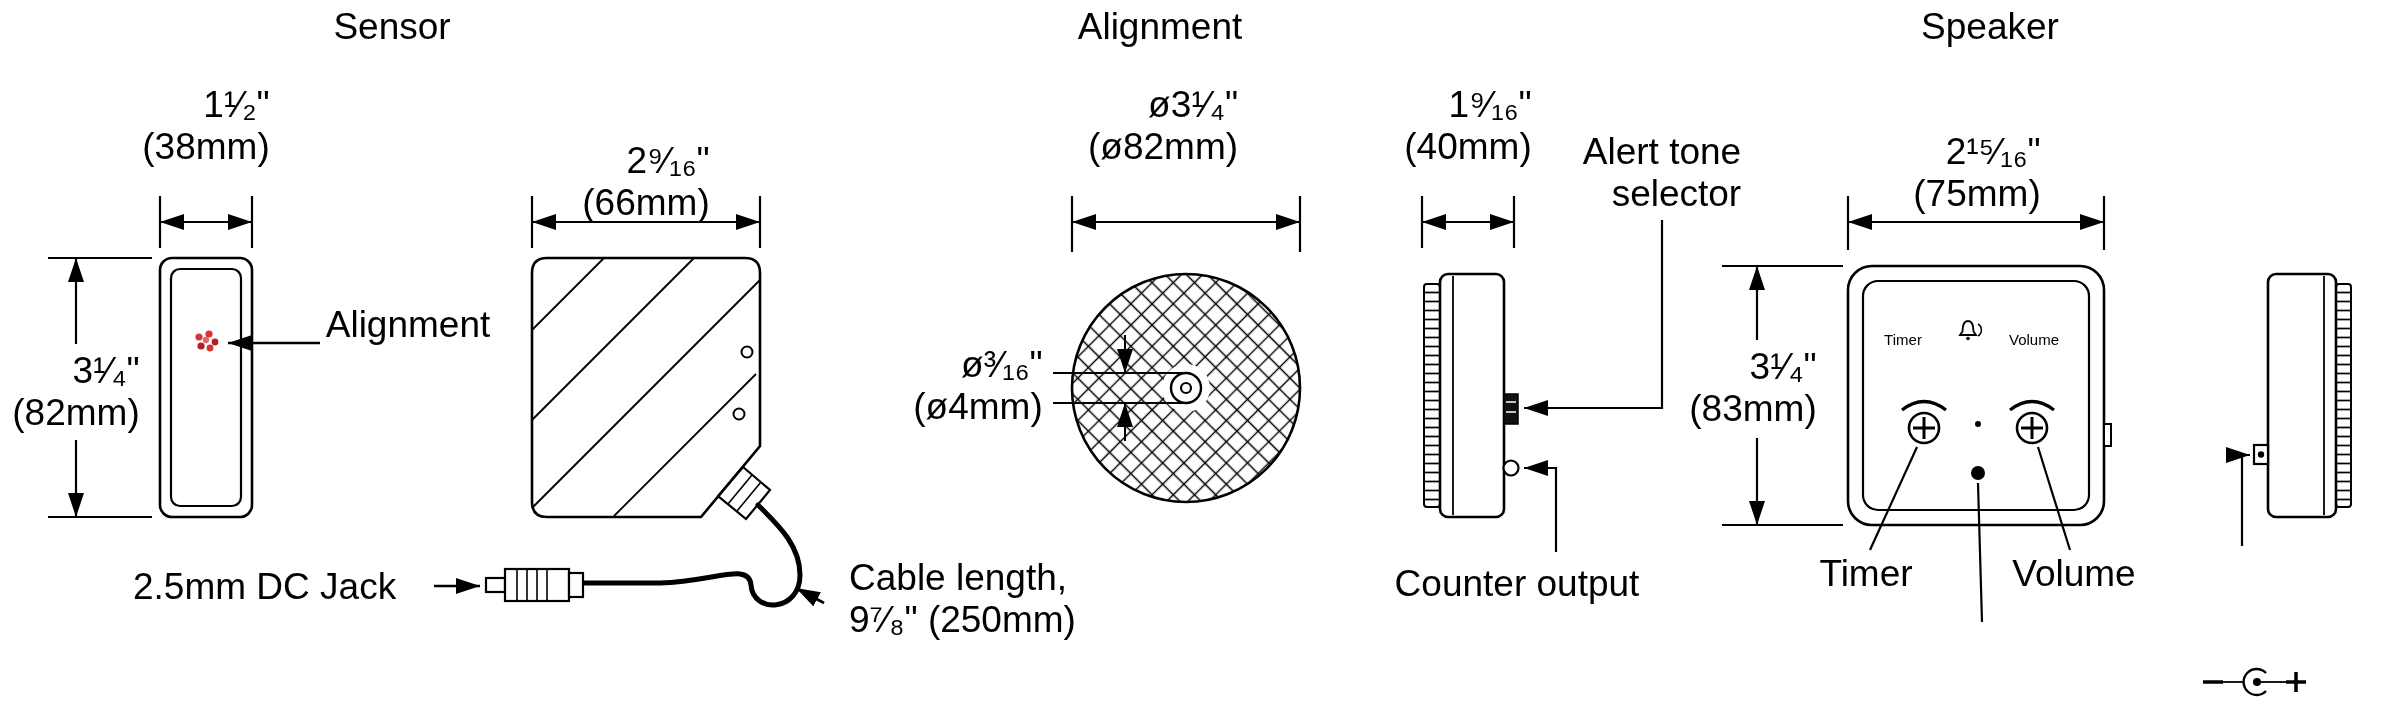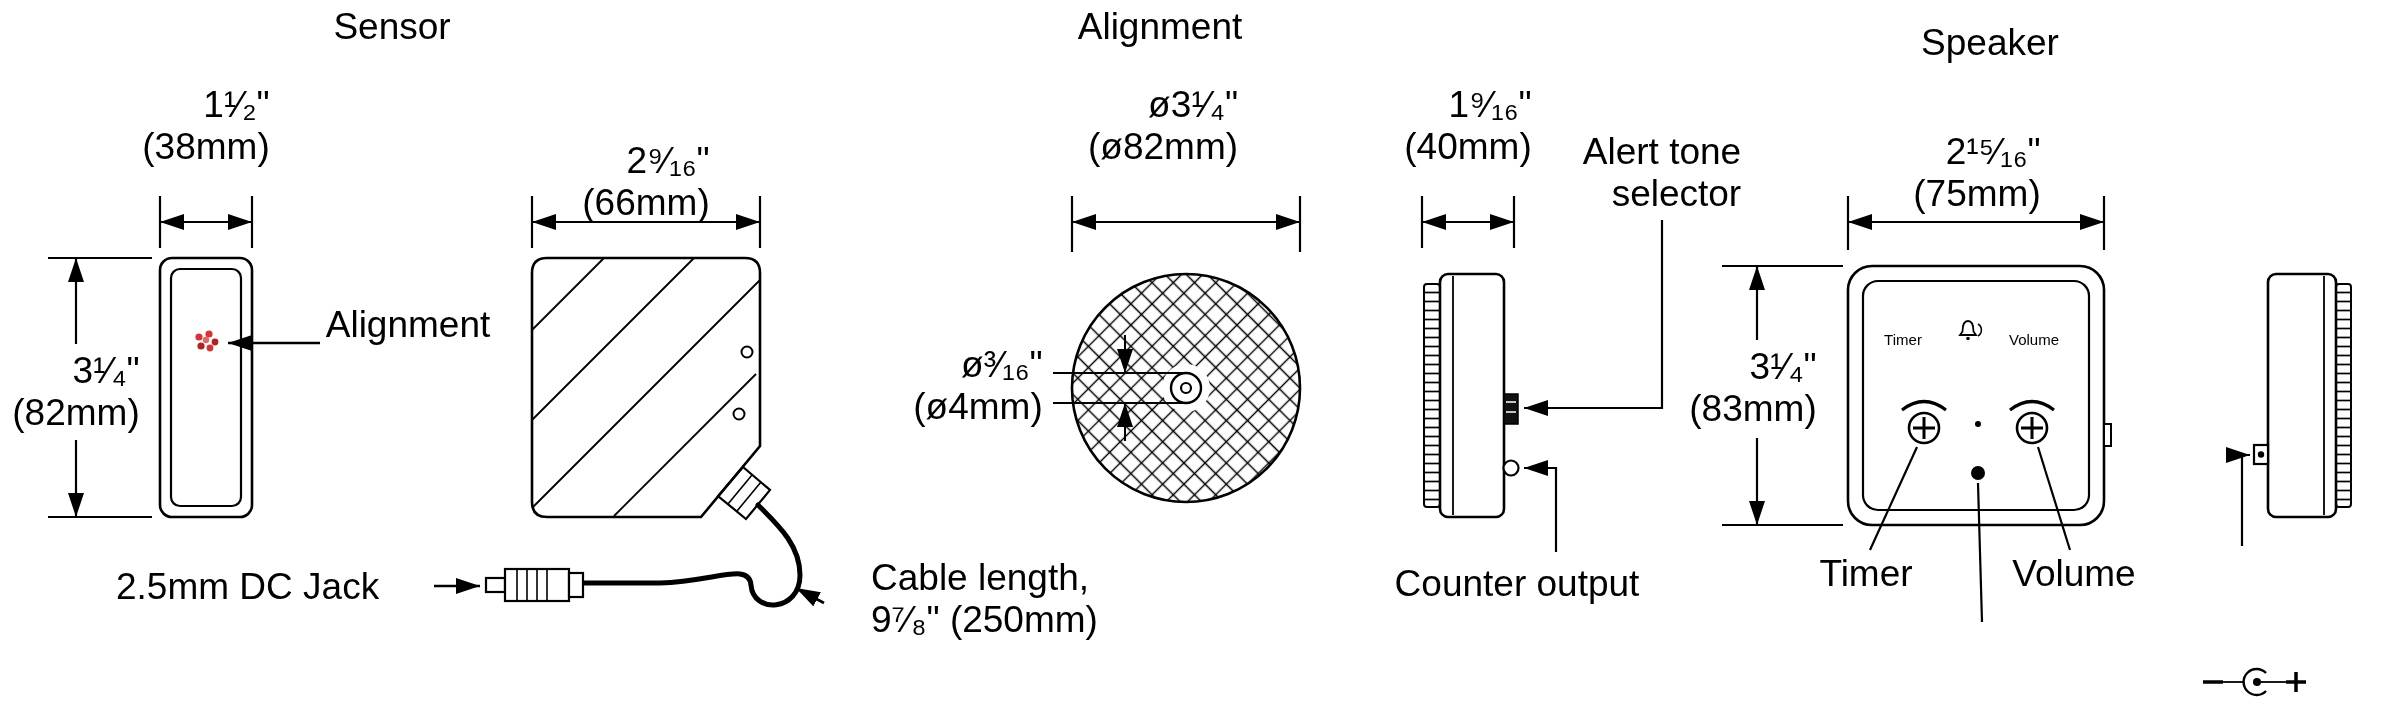--- a/index.html
+++ b/index.html
@@ -200,44 +200,44 @@
       <line x1="2261" y1="682" x2="2286" y2="682" stroke-width="1.8"></line>
       <line x1="2286" y1="682" x2="2306" y2="682" stroke-width="3.5"></line>
       <line x1="2296" y1="672" x2="2296" y2="692" stroke-width="3.5"></line>
     </g>
 
   </g>
 </svg>
 
 <div class="lbl c" style="left:392px;top:6px">Sensor</div>
 <div class="lbl c" style="left:1160px;top:6px">Alignment</div>
-<div class="lbl c" style="left:1990px;top:22px">Speaker</div>
+<div class="lbl c" style="left:1990px;top:6px">Speaker</div>
 
 <div class="lbl c" style="left:206px;top:84px">
   <span>1¹⁄₂"</span>
   <span>(38mm)</span>
 </div>
 
 <div class="lbl c" style="left:76px;top:350px">
   <span>3¹⁄₄"</span>
   <span>(82mm)</span>
 </div>
 
 <div class="lbl c" style="left:408px;top:304px">
   <span>Alignment</span>
 </div>
 
 <div class="lbl c" style="left:646px;top:140px">
   <span>2⁹⁄₁₆"</span>
   <span>(66mm)</span>
 </div>
 
-<div class="lbl" style="left:116px;top:566px">2.5mm DC Jack</div>
-
-<div class="lbl" style="left:871px;top:557px">
+<div class="lbl" style="left:133px;top:566px">2.5mm DC Jack</div>
+
+<div class="lbl" style="left:849px;top:557px">
   <span>Cable length,</span>
   <span>9⁷⁄₈" (250mm)</span>
 </div>
 
 <div class="lbl c" style="left:1163px;top:84px">
   <span>ø3¹⁄₄"</span>
   <span>(ø82mm)</span>
 </div>
 
 <div class="lbl c" style="left:978px;top:344px">

